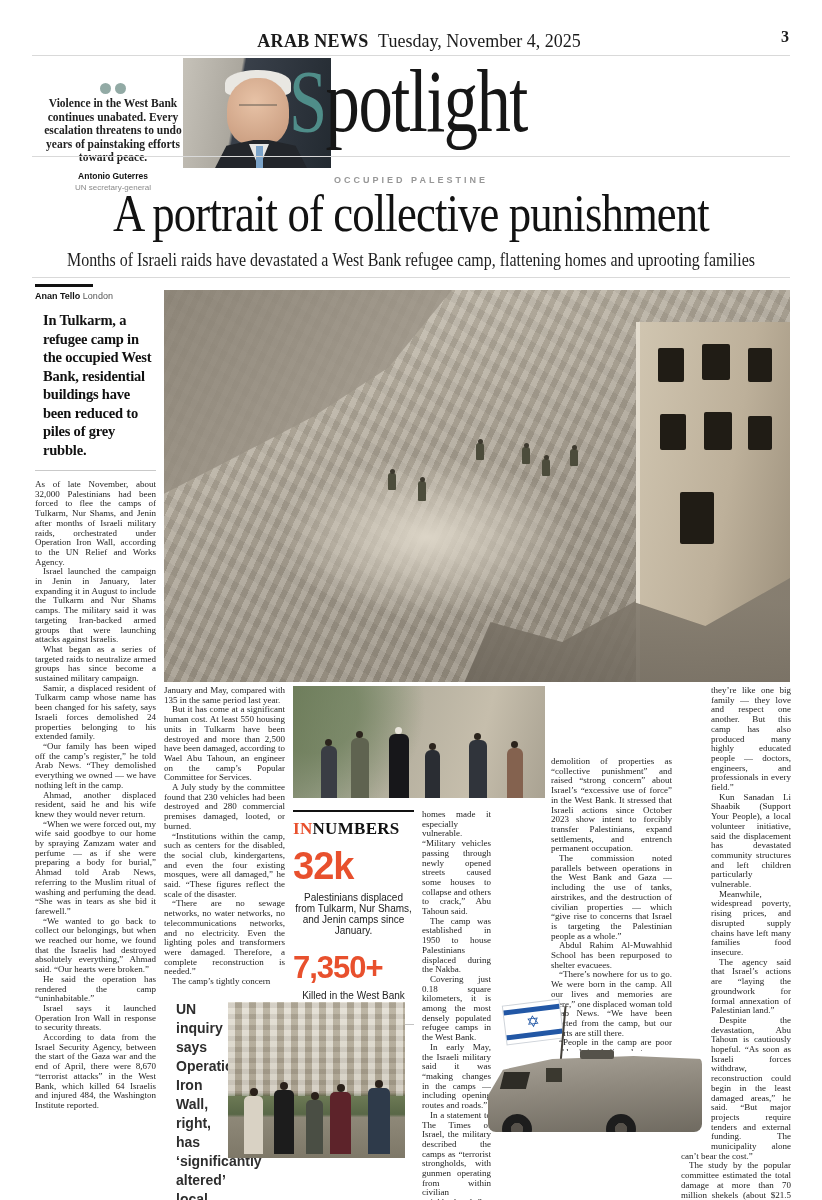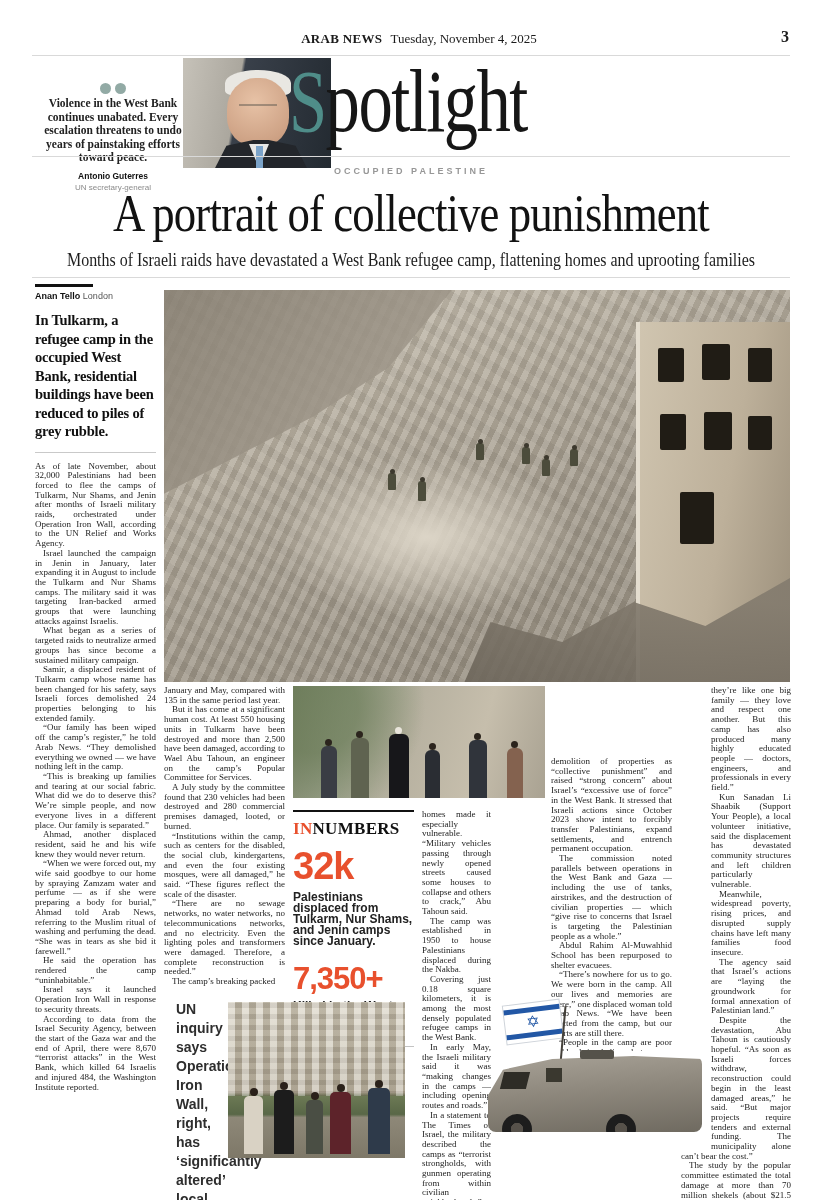--- a/index.html
+++ b/index.html
@@ -4,21 +4,21 @@
 <style>
   :root{
     --accent-teal:#4f8d89; --accent-red:#e8502d; --text:#1b1b1b; --muted:#8e8e8e;
   }
   *{box-sizing:border-box; margin:0; padding:0;}
   html,body{background:#fff;}
   .page{position:relative; width:822px; height:1200px; background:#fff; overflow:hidden;
         font-family:"Liberation Serif", serif; color:var(--text,#1b1b1b);}
 
   
-  .hdr{position:absolute; top:31px; left:16px; right:0; text-align:center; font-size:13px;}
+  .hdr{position:absolute; top:31px; left:16px; right:0; text-align:center; font-size:18px;}
   .hdr .paper{font-weight:bold; letter-spacing:.3px;}
   .hdr .date{margin-left:5px;}
   .pageno{position:absolute; top:28px; right:33px; font-size:16px; font-weight:bold;}
   .rule{position:absolute; left:32px; right:32px; border-top:1px solid #d9d9d9;}
   .r1{top:55px;} .r2{top:156px;} .r3{top:277px;}
 
   
   .quoteblk{position:absolute; left:36px; top:80px; width:154px; text-align:center;}
   .qdots{height:12px; margin-bottom:5px;}
   .qdots i{display:inline-block; width:11px; height:11px; border-radius:50%;
@@ -40,21 +40,21 @@
   .gshirt{position:absolute; left:66px; bottom:0; width:20px; height:24px; background:#e8e8e6;
           clip-path:polygon(0 0,100% 0,50% 100%);}
   .gtie{position:absolute; left:73px; bottom:0; width:7px; height:22px; background:#7ba3c9;}
 
   .spotlight{position:absolute; left:289px; top:54px; font-size:88px; line-height:96px;
              letter-spacing:-2px; transform:scaleX(.78); transform-origin:left top; white-space:nowrap;}
   .spotlight .ini{color:var(--accent-teal,#4f8d89);}
   .spotlight .rest{color:#161616;}
 
   
-  .kicker{position:absolute; top:166px; left:0; right:0; text-align:center;
+  .kicker{position:absolute; top:175px; left:0; right:0; text-align:center;
           font-family:"Liberation Sans",sans-serif; font-size:9px; font-weight:bold;
           letter-spacing:3px; color:#979797;}
   .headline{position:absolute; top:186px; left:0; right:0; text-align:center;
             font-size:52px; line-height:56px; color:#121212; letter-spacing:-1px;
             transform:scaleX(.86); transform-origin:center top; white-space:nowrap;}
   .subhead{position:absolute; top:249px; left:0; right:0; text-align:center;
            font-size:19px; color:#1d1d1d; transform:scaleX(.84); transform-origin:center top;
            white-space:nowrap;}
 
   
@@ -62,21 +62,21 @@
   .c1{left:35px; top:284px;}
   .c2{left:164px; top:686px;}
   .c4{left:422px; top:810px;}
   .c5{left:551px; top:757px; height:294px; overflow:hidden;}
   .c6{left:681px; top:686px; width:110px;}
 
   .byline{border-top:3px solid #111; width:58px; padding-top:4px; margin-bottom:10px;
           font-family:"Liberation Sans",sans-serif; font-size:9px; white-space:nowrap;}
   .byline .bn{font-weight:bold; color:#111;}
   .byline .bl{color:#555;}
-  .lede{font-size:14.5px; line-height:18.5px; font-weight:bold; color:#101010; letter-spacing:-.2px;}
+  .lede{font-size:14.5px; line-height:18.5px; font-weight:bold; color:#101010; letter-spacing:-.2px;margin-left:8px;}
   .lederule{border-top:1px solid #c9c9c9; margin:11px 0 9px;}
 
   .bp{font-size:9px; line-height:9.7px; text-align:justify; color:#1c1c1c;}
   .bp + .bp{text-indent:8px;}
 
   .fspacer-r{float:right; width:52px; height:420px; margin-top:196px;}
   .fspacer-l{float:left; width:30px; height:88px; margin-top:372px;}
 
   
   .photo{position:absolute; overflow:hidden;}
@@ -147,21 +147,21 @@
   .capun{position:absolute; left:176px; top:1000px; width:58px; font-size:14px; line-height:19px;}
   .credit{font-weight:normal; color:#9a9a9a;}
 
   .innum{position:absolute; left:293px; top:810px; width:121px; font-family:"Liberation Sans",sans-serif;}
   .in-rule{border-top:2px solid #111; margin-bottom:7px;}
   .in-title{font-family:"Liberation Serif",serif; font-size:17px; font-weight:600; letter-spacing:.3px; color:#111;}
   .in-title .red{color:var(--accent-red,#e8502d);}
   .statv{color:var(--accent-red,#e8502d); font-weight:bold; letter-spacing:-1px; line-height:1;}
   .sv1{font-size:38px; margin-top:8px;}
   .sv2{font-size:31px; margin-top:16px;}
-  .statd{font-size:12px; line-height:11px; font-weight:bold; color:#222; margin-top:7px;}
+  .statd{font-size:10px; line-height:11px; font-weight:normal; color:#222; margin-top:7px;text-align:center;}
   .srcrule{border-top:1px solid #c3c3c3; margin:12px 0 6px;}
   .sources{font-size:9px; color:#8a8a8a;}
 </style>
 </head>
 <body>
 
 <div class="page">
 
   <div class="hdr">
     <span class="paper">ARAB NEWS</span>
@@ -201,23 +201,23 @@
       <span class="bn">Anan Tello</span>
       <span class="bl">London</span>
     </div>
     <div class="lede">In Tulkarm, a refugee camp in the occupied West Bank, residential buildings have been reduced to piles of grey rubble.</div>
     <div class="lederule"></div>
     <p class="bp">As of late November, about 32,000 Palestinians had been forced to flee the camps of Tulkarm, Nur Shams, and Jenin after months of Israeli military raids, orchestrated under Operation Iron Wall, according to the UN Relief and Works Agency.</p>
     <p class="bp">Israel launched the campaign in Jenin in January, later expanding it in August to include the Tulkarm and Nur Shams camps. The military said it was targeting Iran-backed armed groups that were launching attacks against Israelis.</p>
     <p class="bp">What began as a series of targeted raids to neutralize armed groups has since become a sustained military campaign.</p>
     <p class="bp">Samir, a displaced resident of Tulkarm camp whose name has been changed for his safety, says Israeli forces demolished 24 properties belonging to his extended family.</p>
     <p class="bp">“Our family has been wiped off the camp’s register,” he told Arab News. “They demolished everything we owned — we have nothing left in the camp.</p>
-    <p class="bp">“This is breaking up families and tearing at our social fabric. What did we do to deserve this? We’re simple people, and now everyone lives in a different place. Our family is separated.”</p>
     <p class="bp">Ahmad, another displaced resident, said he and his wife knew they would never return.</p>
     <p class="bp">“When we were forced out, my wife said goodbye to our home by spraying Zamzam water and perfume — as if she were preparing a body for burial,” Ahmad told Arab News, referring to the Muslim ritual of washing and perfuming the dead. “She was in tears as she bid it farewell.”</p>
+    <p class="bp">“We wanted to go back to collect our belongings, but when we reached our home, we found that the Israelis had destroyed absolutely everything,” Ahmad said. “Our hearts were broken.”</p>
     <p class="bp">He said the operation has rendered the camp “uninhabitable.”</p>
     <p class="bp">Israel says it launched Operation Iron Wall in response to security threats.</p>
     <p class="bp">According to data from the Israel Security Agency, between the start of the Gaza war and the end of April, there were 8,670 “terrorist attacks” in the West Bank, which killed 64 Israelis and injured 484, the Washington Institute reported.</p>
 
   </div>
 
   <div class="photo mainphoto">
     <div class="mp-slope"></div>
     <div class="mp-glow"></div>
     <div class="bldg">
@@ -239,21 +239,21 @@
     </div>
     <div class="mp-fg"></div>
   </div>
 
   <div class="col c2">
     <p class="bp">January and May, compared with 135 in the same period last year.</p>
     <p class="bp">But it has come at a significant human cost. At least 550 housing units in Tulkarm have been destroyed and more than 2,500 have been damaged, according to Wael Abu Tahoun, an engineer on the camp’s Popular Committee for Services.</p>
     <p class="bp">A July study by the committee found that 230 vehicles had been destroyed and 280 commercial premises damaged, looted, or burned.</p>
     <p class="bp">“Institutions within the camp, such as centers for the disabled, the social club, kindergartens, and even the four existing mosques, were all damaged,” he said. “These figures reflect the scale of the disaster.</p>
     <p class="bp">“There are no sewage networks, no water networks, no telecommunications networks, and no electricity. Even the lighting poles and transformers were damaged. Therefore, a complete reconstruction is needed.”</p>
-    <p class="bp">The camp’s breaking packed</p>
+    <p class="bp">The camp’s tightly concern</p>
   </div>
 
   <div class="photo crowdphoto">
     <div class="fig" style="left:28px;width:16px;height:52px;background:#3a3d44;"></div>
     <div class="fig" style="left:58px;width:18px;height:60px;background:#5f6350;"></div>
     <div class="fig hs" style="left:96px;width:20px;height:64px;background:#17171a;"></div>
     <div class="fig" style="left:132px;width:15px;height:48px;background:#2a2d33;"></div>
     <div class="fig" style="left:176px;width:18px;height:58px;background:#30343b;"></div>
     <div class="fig" style="left:214px;width:16px;height:50px;background:#84624f;"></div>
   </div>

